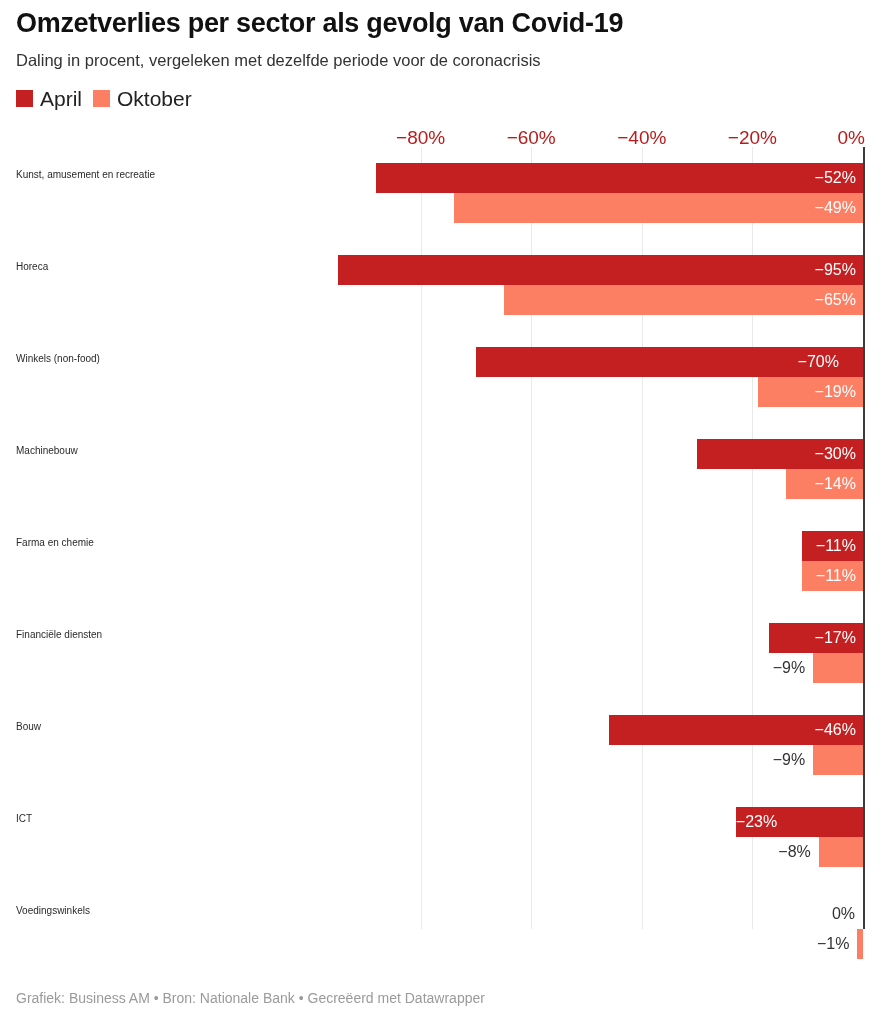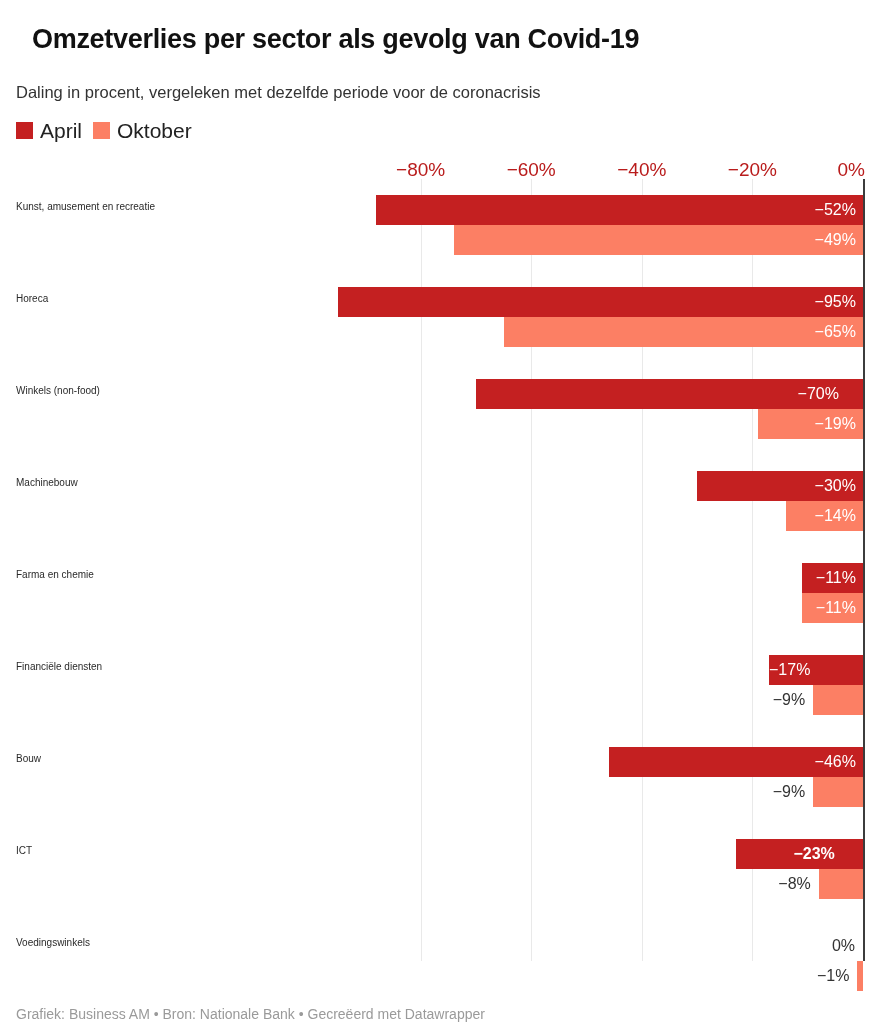--- a/index.html
+++ b/index.html
@@ -22,21 +22,21 @@
     box-sizing: border-box;
     padding: 0 16px;
   }
 
   
   .chart-title {
     font-size: 27px;
     font-weight: bold;
     letter-spacing: -0.3px;
     color: #111111;
-    margin: 16px;
+    margin: 0;
     padding-top: 8px;
     line-height: 1.15;
   }
   .chart-subtitle {
     font-size: 16.5px;
     font-weight: normal;
     color: #333333;
     margin: 0;
     padding-top: 11px;
     line-height: 1.25;
@@ -226,35 +226,35 @@
         <div class="row" style="top: 368px;">
           <div class="row-label">Farma en chemie</div>
           <div class="bar" style="left: 786.17px; width: 60.83px; top: 16px; background: rgb(196, 32, 33);"></div>
           <div class="bar-value inside" style="top: 16px; left: 786.17px; width: 60.83px; text-align: right; right: auto; padding-right: 7px; box-sizing: border-box;">−11%</div>
           <div class="bar" style="left: 786.17px; width: 60.83px; top: 46px; background: rgb(252, 127, 100);"></div>
           <div class="bar-value inside" style="top: 46px; left: 786.17px; width: 60.83px; text-align: right; right: auto; padding-right: 7px; box-sizing: border-box;">−11%</div>
         </div>
         <div class="row" style="top: 460px;">
           <div class="row-label">Financiële diensten</div>
           <div class="bar" style="left: 752.99px; width: 94.01px; top: 16px; background: rgb(196, 32, 33);"></div>
-          <div class="bar-value inside" style="top: 16px; left: 752.99px; width: 94.01px; text-align: left; right: auto; padding-right: 7px; box-sizing: border-box;">−17%</div>
+          <div class="bar-value inside" style="top: 16px; left: 752.99px; width: 94.01px; text-align: right; right: auto; padding-right: 7px; box-sizing: border-box;">−17%</div>
           <div class="bar" style="left: 797.23px; width: 49.77px; top: 46px; background: rgb(252, 127, 100);"></div>
           <div class="bar-value outside" style="top: 46px; left: 721.23px; width: 68px; text-align: right; right: auto;">−9%</div>
         </div>
         <div class="row" style="top: 552px;">
           <div class="row-label">Bouw</div>
           <div class="bar" style="left: 592.62px; width: 254.38px; top: 16px; background: rgb(196, 32, 33);"></div>
           <div class="bar-value inside" style="top: 16px; left: 592.62px; width: 254.38px; text-align: right; right: auto; padding-right: 7px; box-sizing: border-box;">−46%</div>
           <div class="bar" style="left: 797.23px; width: 49.77px; top: 46px; background: rgb(252, 127, 100);"></div>
           <div class="bar-value outside" style="top: 46px; left: 721.23px; width: 68px; text-align: right; right: auto;">−9%</div>
         </div>
         <div class="row" style="top: 644px;">
           <div class="row-label">ICT</div>
           <div class="bar" style="left: 719.81px; width: 127.19px; top: 16px; background: rgb(196, 32, 33);"></div>
-          <div class="bar-value inside" style="top: 16px; left: 719.81px; width: 106px; text-align: right; right: auto; padding-right: 7px; box-sizing: border-box; font-weight: bold;">−23%</div>
+          <div class="bar-value inside" style="top: 16px; left: 719.81px; width: 106px; right: auto; padding-right: 7px; box-sizing: border-box;">−23%</div>
           <div class="bar" style="left: 802.76px; width: 44.24px; top: 46px; background: rgb(252, 127, 100);"></div>
           <div class="bar-value outside" style="top: 46px; left: 726.76px; width: 68px; text-align: right; right: auto;">−8%</div>
         </div>
         <div class="row" style="top: 736px;">
           <div class="row-label">Voedingswinkels</div>
           <div class="bar" style="left: 847px; width: 0px; top: 16px; background: rgb(196, 32, 33);"></div>
           <div class="bar-value outside" style="top: 16px; left: 771px; width: 68px; text-align: right; right: auto;">0%</div>
           <div class="bar" style="left: 841.47px; width: 5.53px; top: 46px; background: rgb(252, 127, 100);"></div>
           <div class="bar-value outside" style="top: 46px; left: 765.47px; width: 68px; text-align: right; right: auto;">−1%</div>
         </div>

